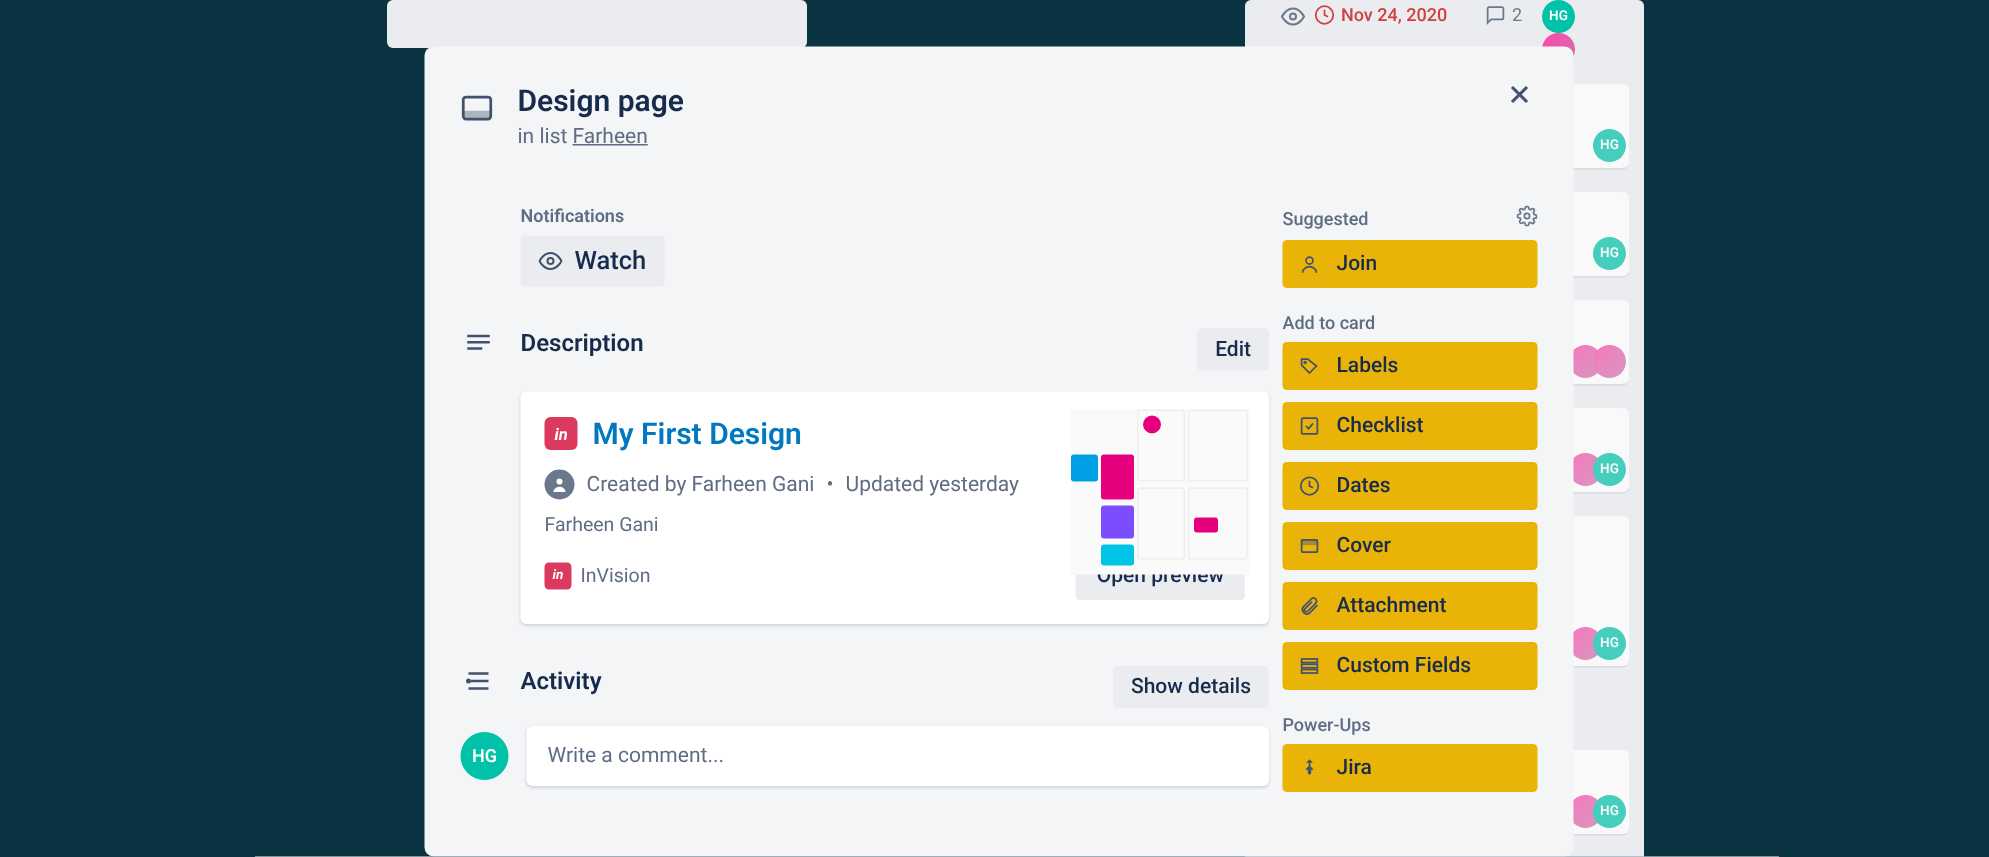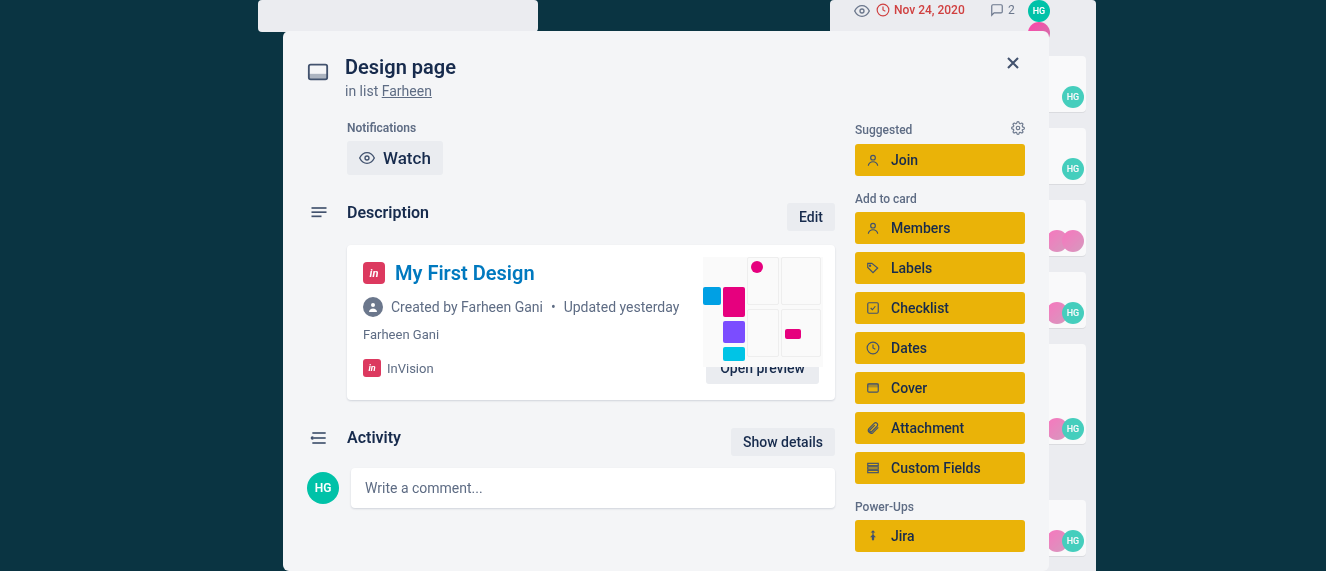--- a/index.html
+++ b/index.html
@@ -20,21 +20,21 @@
 
   
   .modal { position: absolute; left: 283px; top: 31px; width: 766px; height: 540px; background: #f4f5f7; border-radius: 6px; padding: 16px 24px; }
   .close-btn { position: absolute; top: 16px; right: 20px; width: 32px; height: 32px; border-radius: 50%; display:flex; align-items:center; justify-content:center; cursor:pointer; color:#42526e; }
   .header-row { display: flex; align-items: flex-start; gap: 16px; padding: 8px 0 4px 0; }
   .header-icon { color: #42526e; margin-top: 6px; }
   .title { font-size: 20px; font-weight: 600; color: #172b4d; }
   .in-list { font-size: 14px; color: #5e6c84; margin-top: 4px; }
   .in-list a { color: #5e6c84; text-decoration: underline; }
   
-  .body-grid { display: flex; gap: 20px; margin-top: 18px; }
+  .body-grid { display: flex; gap: 9px; margin-top: 34px; }
   .main-col { flex: 1; min-width: 0; }
   .side-col { width: 170px; }
   
   .notif-label { font-size: 12px; color: #5e6c84; font-weight: 600; margin-left: 40px; }
   .watch-btn { margin: 6px 0 0 40px; background: #eaecf0; border: none; border-radius: 3px; padding: 7px 12px; font-size: 17px; color: #172b4d; cursor: pointer; display: inline-flex; align-items: center; gap: 8px; font-weight: 500;}
   
   .section-head { display: flex; align-items: flex-start; gap: 16px; margin-top: 28px; }
   .section-icon { color: #42526e; width: 24px; display:flex; justify-content:center;}
   .section-title { font-size: 16px; font-weight: 600; color: #172b4d; flex: 1; }
   .section-btn { background: #eaecf0; border: none; border-radius: 3px; padding: 6px 12px; font-size: 14px; color: #172b4d; cursor: pointer; font-weight:500;}
@@ -250,29 +250,20 @@
         </button>
       </div>
 
       <div class="side-section">
         <div class="side-head">
             <span>Add to card</span>
           </div>
         <button class="side-btn">
           <span class="side-icon">
               <svg width="14" height="14" viewBox="0 0 24 24" fill="none" stroke="currentColor" stroke-width="2">
-                <circle cx="12" cy="8" r="4"></circle>
-                <path d="M4 22c0-4 4-7 8-7s8 3 8 7"></path>
-              </svg>
-            </span>
-          <span>Members</span>
-        </button>
-        <button class="side-btn">
-          <span class="side-icon">
-              <svg width="14" height="14" viewBox="0 0 24 24" fill="none" stroke="currentColor" stroke-width="2">
                 <path d="M20 12l-8 8-9-9V4h7z"></path>
                 <circle cx="7" cy="8" r="1" fill="currentColor"></circle>
               </svg>
             </span>
           <span>Labels</span>
         </button>
         <button class="side-btn">
           <span class="side-icon">
               <svg width="14" height="14" viewBox="0 0 24 24" fill="none" stroke="currentColor" stroke-width="2">
                 <rect x="3" y="3" width="18" height="18" rx="2"></rect>

